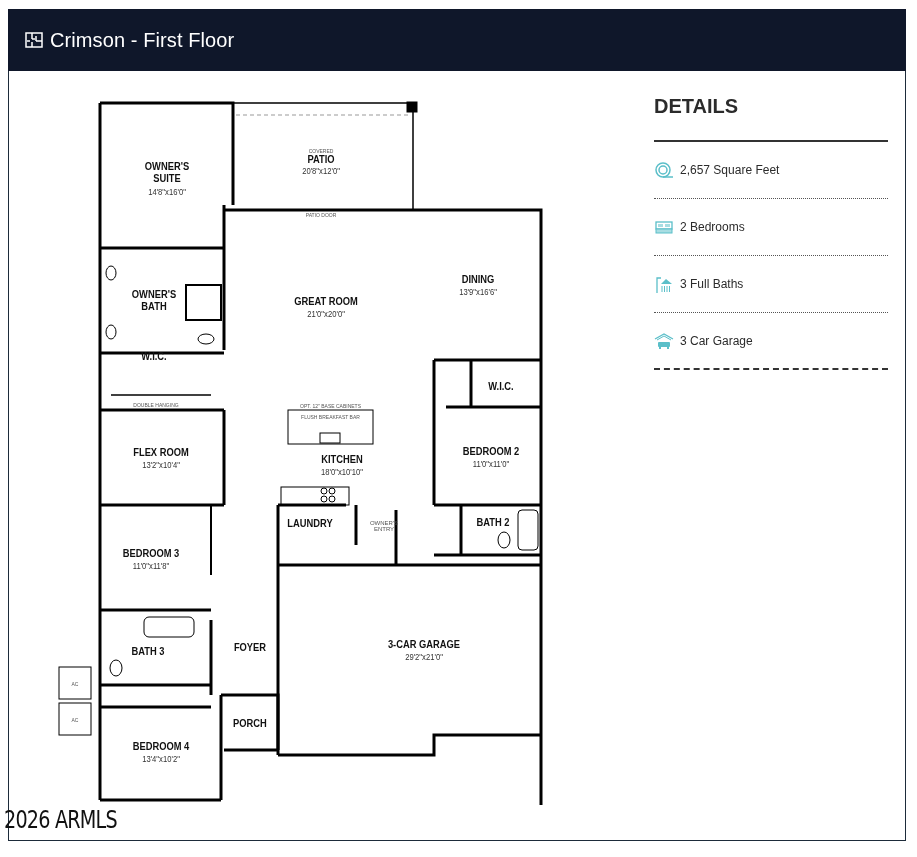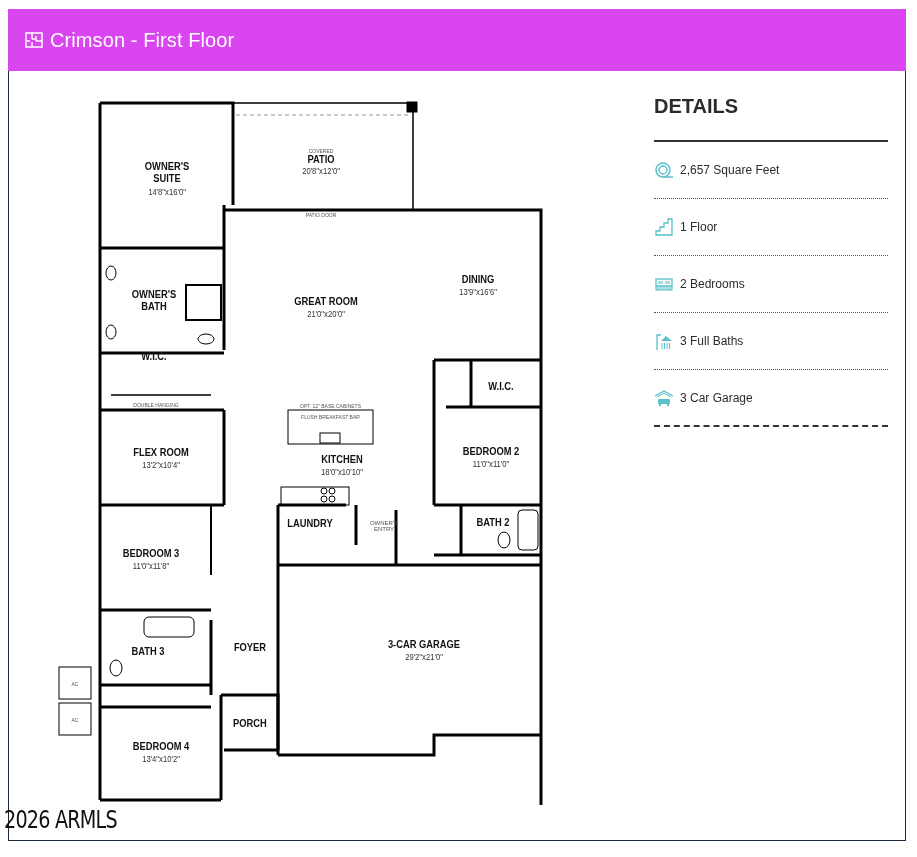--- a/index.html
+++ b/index.html
@@ -1,18 +1,18 @@
 <!DOCTYPE html>
 <html><head>
 <meta charset="utf-8">
 <style>
   html,body{margin:0;padding:0;background:#fff;}
   body{width:917px;height:857px;position:relative;overflow:hidden;font-family:"Liberation Sans",sans-serif;}
   .frame{position:absolute;left:8px;top:9px;width:898px;height:832px;border:1px solid #1d2b3a;box-sizing:border-box;background:#fff;}
-  .header{position:absolute;left:8px;top:9px;width:898px;height:62px;background:#d946ef;display:flex;align-items:center;}
+  .header{position:absolute;left:8px;top:9px;width:898px;height:62px;background:#0f172a;display:flex;align-items:center;}
   .header .ficon{margin-left:16px;width:20px;height:20px;display:inline-block;}
   .header .title{color:#fff;font-size:20px;margin-left:6px;letter-spacing:0.1px;}
   .details{position:absolute;left:654px;top:88px;width:234px;}
   .details h2{margin:0;font-size:20px;font-weight:bold;color:#2b2b2b;height:38px;line-height:36px;}
   .details .rule{height:2px;background:#333;margin-top:14px;}
   .drow{height:57px;display:flex;align-items:center;border-bottom:1px dotted #555;box-sizing:border-box;}
   .drow.last{border-bottom:none;}
   .drow.dash{border-bottom:2px dashed #333;}
   .drow .ic{width:20px;height:20px;margin-right:6px;display:inline-block;}
   .drow .lbl{font-size:12px;color:#2b2b2b;}
@@ -44,26 +44,20 @@
   <div class="drow">
     <span class="ic"><svg width="20" height="20" viewBox="0 0 20 20">
           <circle cx="9" cy="10" r="7" fill="none" stroke="#5bbfc9" stroke-width="1.5"></circle>
           <circle cx="9" cy="10" r="4" fill="none" stroke="#5bbfc9" stroke-width="1.5"></circle>
           <path d="M9 17h10" stroke="#5bbfc9" stroke-width="1.5"></path>
         </svg></span>
     <span class="lbl">2,657 Square Feet</span>
   </div>
   <div class="drow">
     <span class="ic"><svg width="20" height="20" viewBox="0 0 20 20">
-          <path d="M2 18h16V2h-4v4h-4v4H6v4H2z" fill="none" stroke="#5bbfc9" stroke-width="1.3"></path>
-        </svg></span>
-    <span class="lbl">1 Floor</span>
-  </div>
-  <div class="drow">
-    <span class="ic"><svg width="20" height="20" viewBox="0 0 20 20">
           <rect x="2" y="5" width="16" height="7" fill="none" stroke="#5bbfc9" stroke-width="1.3"></rect>
           <rect x="2" y="12" width="16" height="4" fill="#a8dde2" stroke="#5bbfc9" stroke-width="1"></rect>
           <rect x="4" y="7" width="5" height="3" fill="#a8dde2"></rect>
           <rect x="11" y="7" width="5" height="3" fill="#a8dde2"></rect>
         </svg></span>
     <span class="lbl">2 Bedrooms</span>
   </div>
   <div class="drow">
     <span class="ic"><svg width="20" height="20" viewBox="0 0 20 20">
           <path d="M3 19V4h4" fill="none" stroke="#5bbfc9" stroke-width="1.3"></path>

